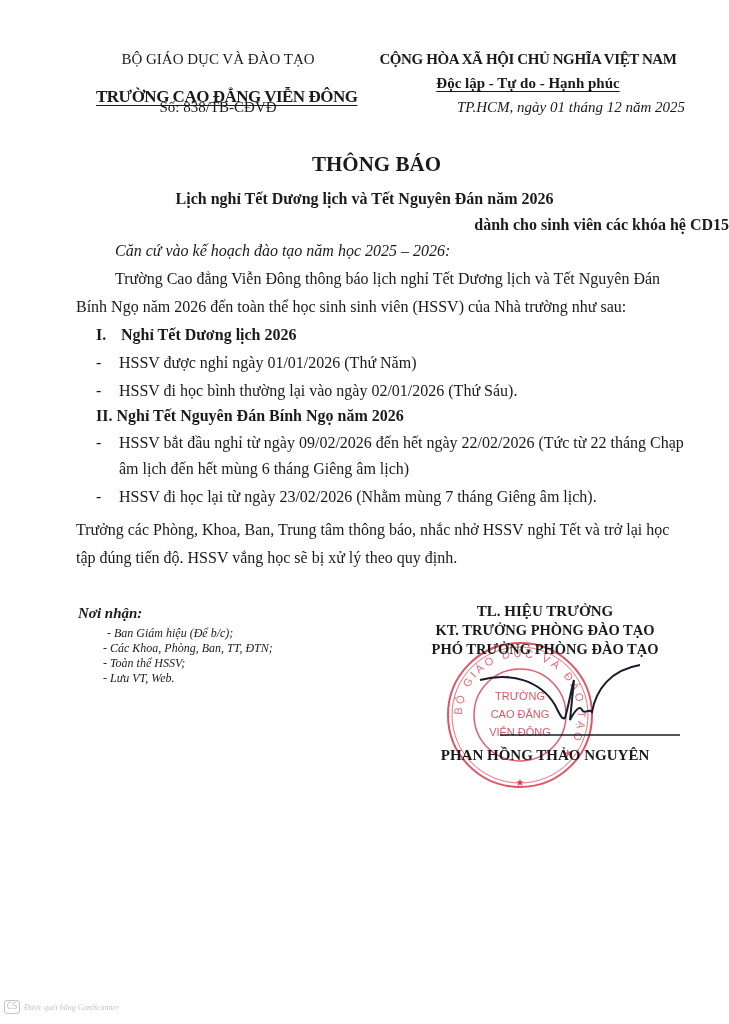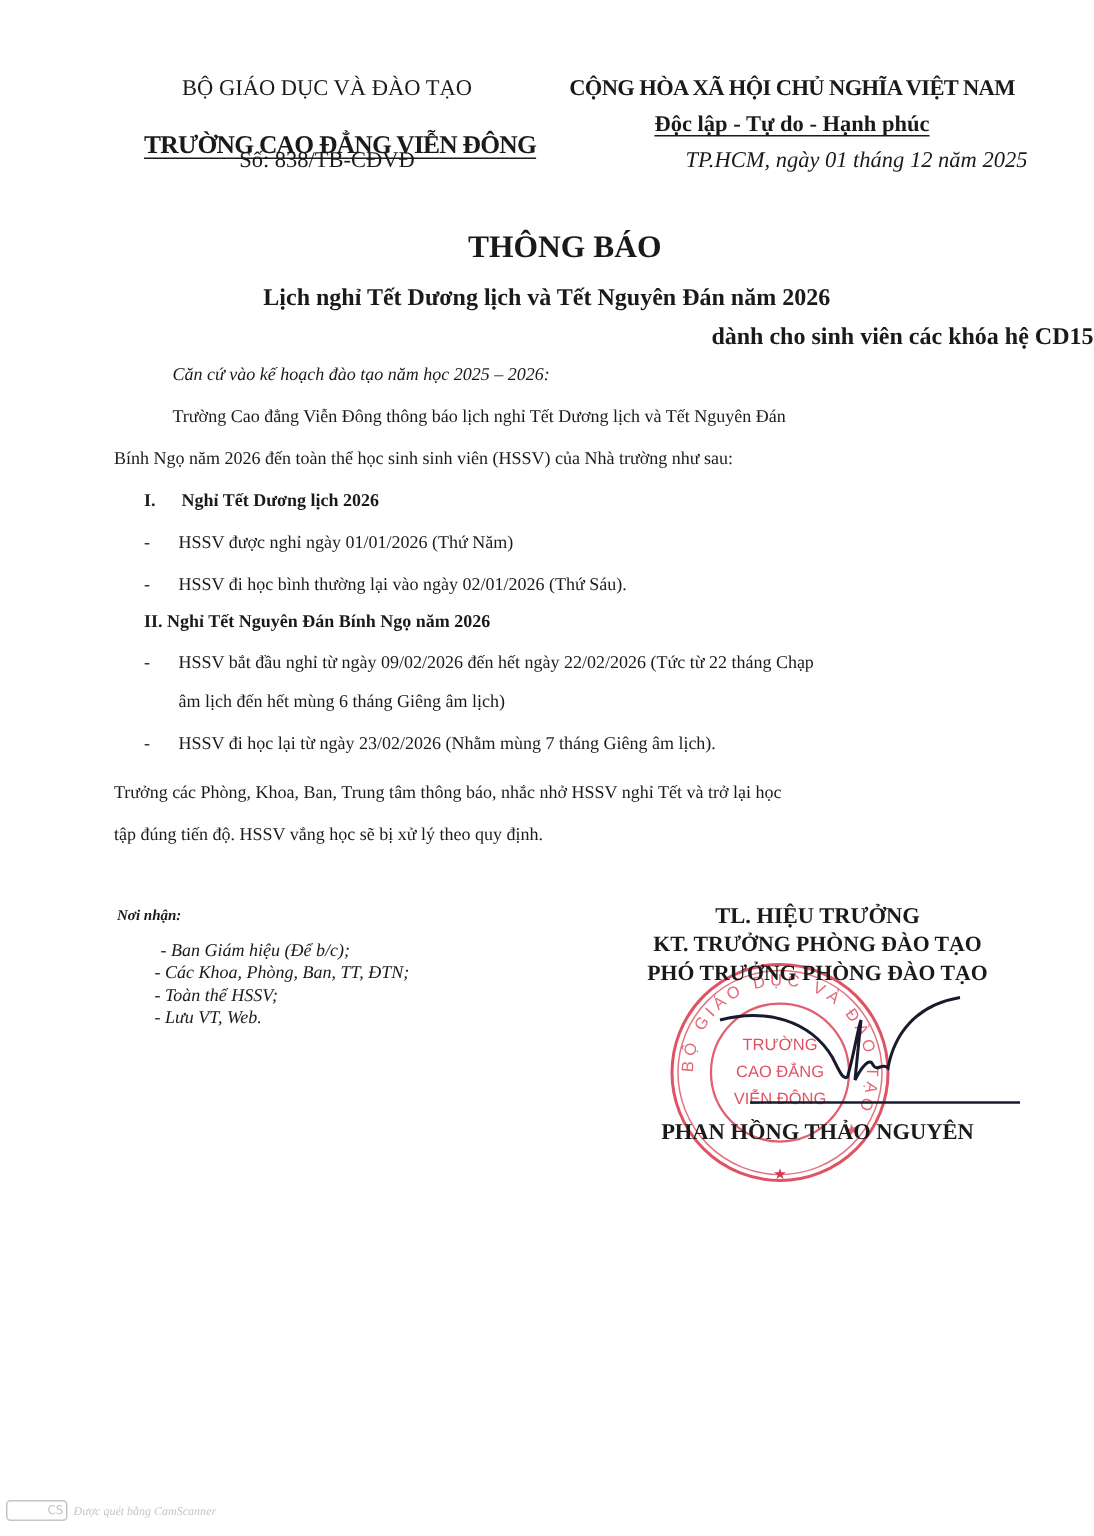--- a/index.html
+++ b/index.html
@@ -19,60 +19,60 @@
     
     #hdr-right-1 { left: 368px; top: 51px; width: 320px; font-size: 15px; font-weight: bold; letter-spacing: -0.4px; }
     #hdr-right-2 { left: 368px; top: 75px; width: 320px; font-size: 15px; font-weight: bold; }
     #hdr-right-3 { left: 410px; top: 99px; width: 275px; font-size: 15px; font-style: italic; text-align: right; }
 
     
     #title { left: 0; width: 729px; top: 152px; font-size: 21px; font-weight: bold; padding-left: 12px; }
     #subtitle-1 { left: 0; width: 729px; top: 190px; font-size: 16px; font-weight: bold; }
     #subtitle-2 { left: 0; width: 729px; top: 216px; font-size: 16px; font-weight: bold; text-align: right; }
 
-    .body-text { font-size: 12px; }
+    .body-text { font-size: 16px; }
     #basis { left: 115px; top: 242px; font-style: italic; }
     #intro-1 { left: 115px; top: 270px; }
     #intro-2 { left: 76px; top: 298px; }
 
     #sec1-title { left: 96px; top: 326px; font-weight: bold; }
     #sec1-item1 { left: 96px; top: 354px; }
     #sec1-item2 { left: 96px; top: 382px; }
     #sec2-title { left: 96px; top: 407px; font-weight: bold; }
     #sec2-item1a { left: 96px; top: 434px; }
     #sec2-item1b { left: 119px; top: 460px; }
     #sec2-item2 { left: 96px; top: 488px; }
 
     #closing-1 { left: 76px; top: 521px; }
     #closing-2 { left: 76px; top: 549px; }
 
     .dash { display: inline-block; width: 23px; }
     .roman { display: inline-block; width: 25px; }
 
     
-    #recipients-label { left: 78px; top: 605px; font-size: 10px; font-style: italic; font-weight: bold; text-align: center; }
+    #recipients-label { left: 78px; top: 605px; font-size: 15px; font-style: italic; font-weight: bold; text-align: center; }
     .recip { left: 103px; font-size: 12px; font-style: italic; }
     #recip-0 { top: 626px; left: 107px; }
     #recip-1 { top: 641px; }
     #recip-2 { top: 656px; }
     #recip-3 { top: 671px; }
 
     
     .sig { left: 400px; width: 290px; text-align: center; font-size: 14.5px; font-weight: bold; }
     #sig-1 { top: 603px; font-size: 15px; }
     #sig-2 { top: 622px; }
     #sig-3 { top: 641px; }
     #signer-name { top: 747px; font-size: 15px; }
 
     #stamp { position: absolute; left: 445px; top: 640px; width: 150px; height: 150px; }
     #signature-scribble { position: absolute; left: 470px; top: 660px; width: 220px; height: 80px; }
 
     
     #camscanner { position: absolute; left: 4px; top: 1000px; display: flex; align-items: center; gap: 4px; opacity: 0.5; }
-    #cs-logo { width: 14px; height: 12px; border: 1.2px solid #8a8a8a; border-radius: 3px; font-family: "DejaVu Sans", sans-serif; font-size: 8px; color: #8a8a8a; line-height: 12px; text-align: center; font-weight: normal; padding-left: 25px; }
+    #cs-logo { width: 14px; height: 12px; border: 1.2px solid #8a8a8a; border-radius: 3px; font-family: "DejaVu Sans", sans-serif; font-size: 8px; color: #8a8a8a; line-height: 12px; text-align: center; font-weight: normal; }
     #cs-text { font-size: 8px; color: #8a8a8a; font-family: "Liberation Serif", serif; font-style: italic; }
   </style>
 </head>
 <body>
 
 <div id="hdr-left-1" class="abs center">BỘ GIÁO DỤC VÀ ĐÀO TẠO</div>
 <div id="hdr-left-2" class="abs center u">TRƯỜNG CAO ĐẲNG VIỄN ĐÔNG</div>
 <div id="hdr-left-3" class="abs center">Số: 838/TB-CĐVĐ</div>
 
 <div id="hdr-right-1" class="abs center">CỘNG HÒA XÃ HỘI CHỦ NGHĨA VIỆT NAM</div>

